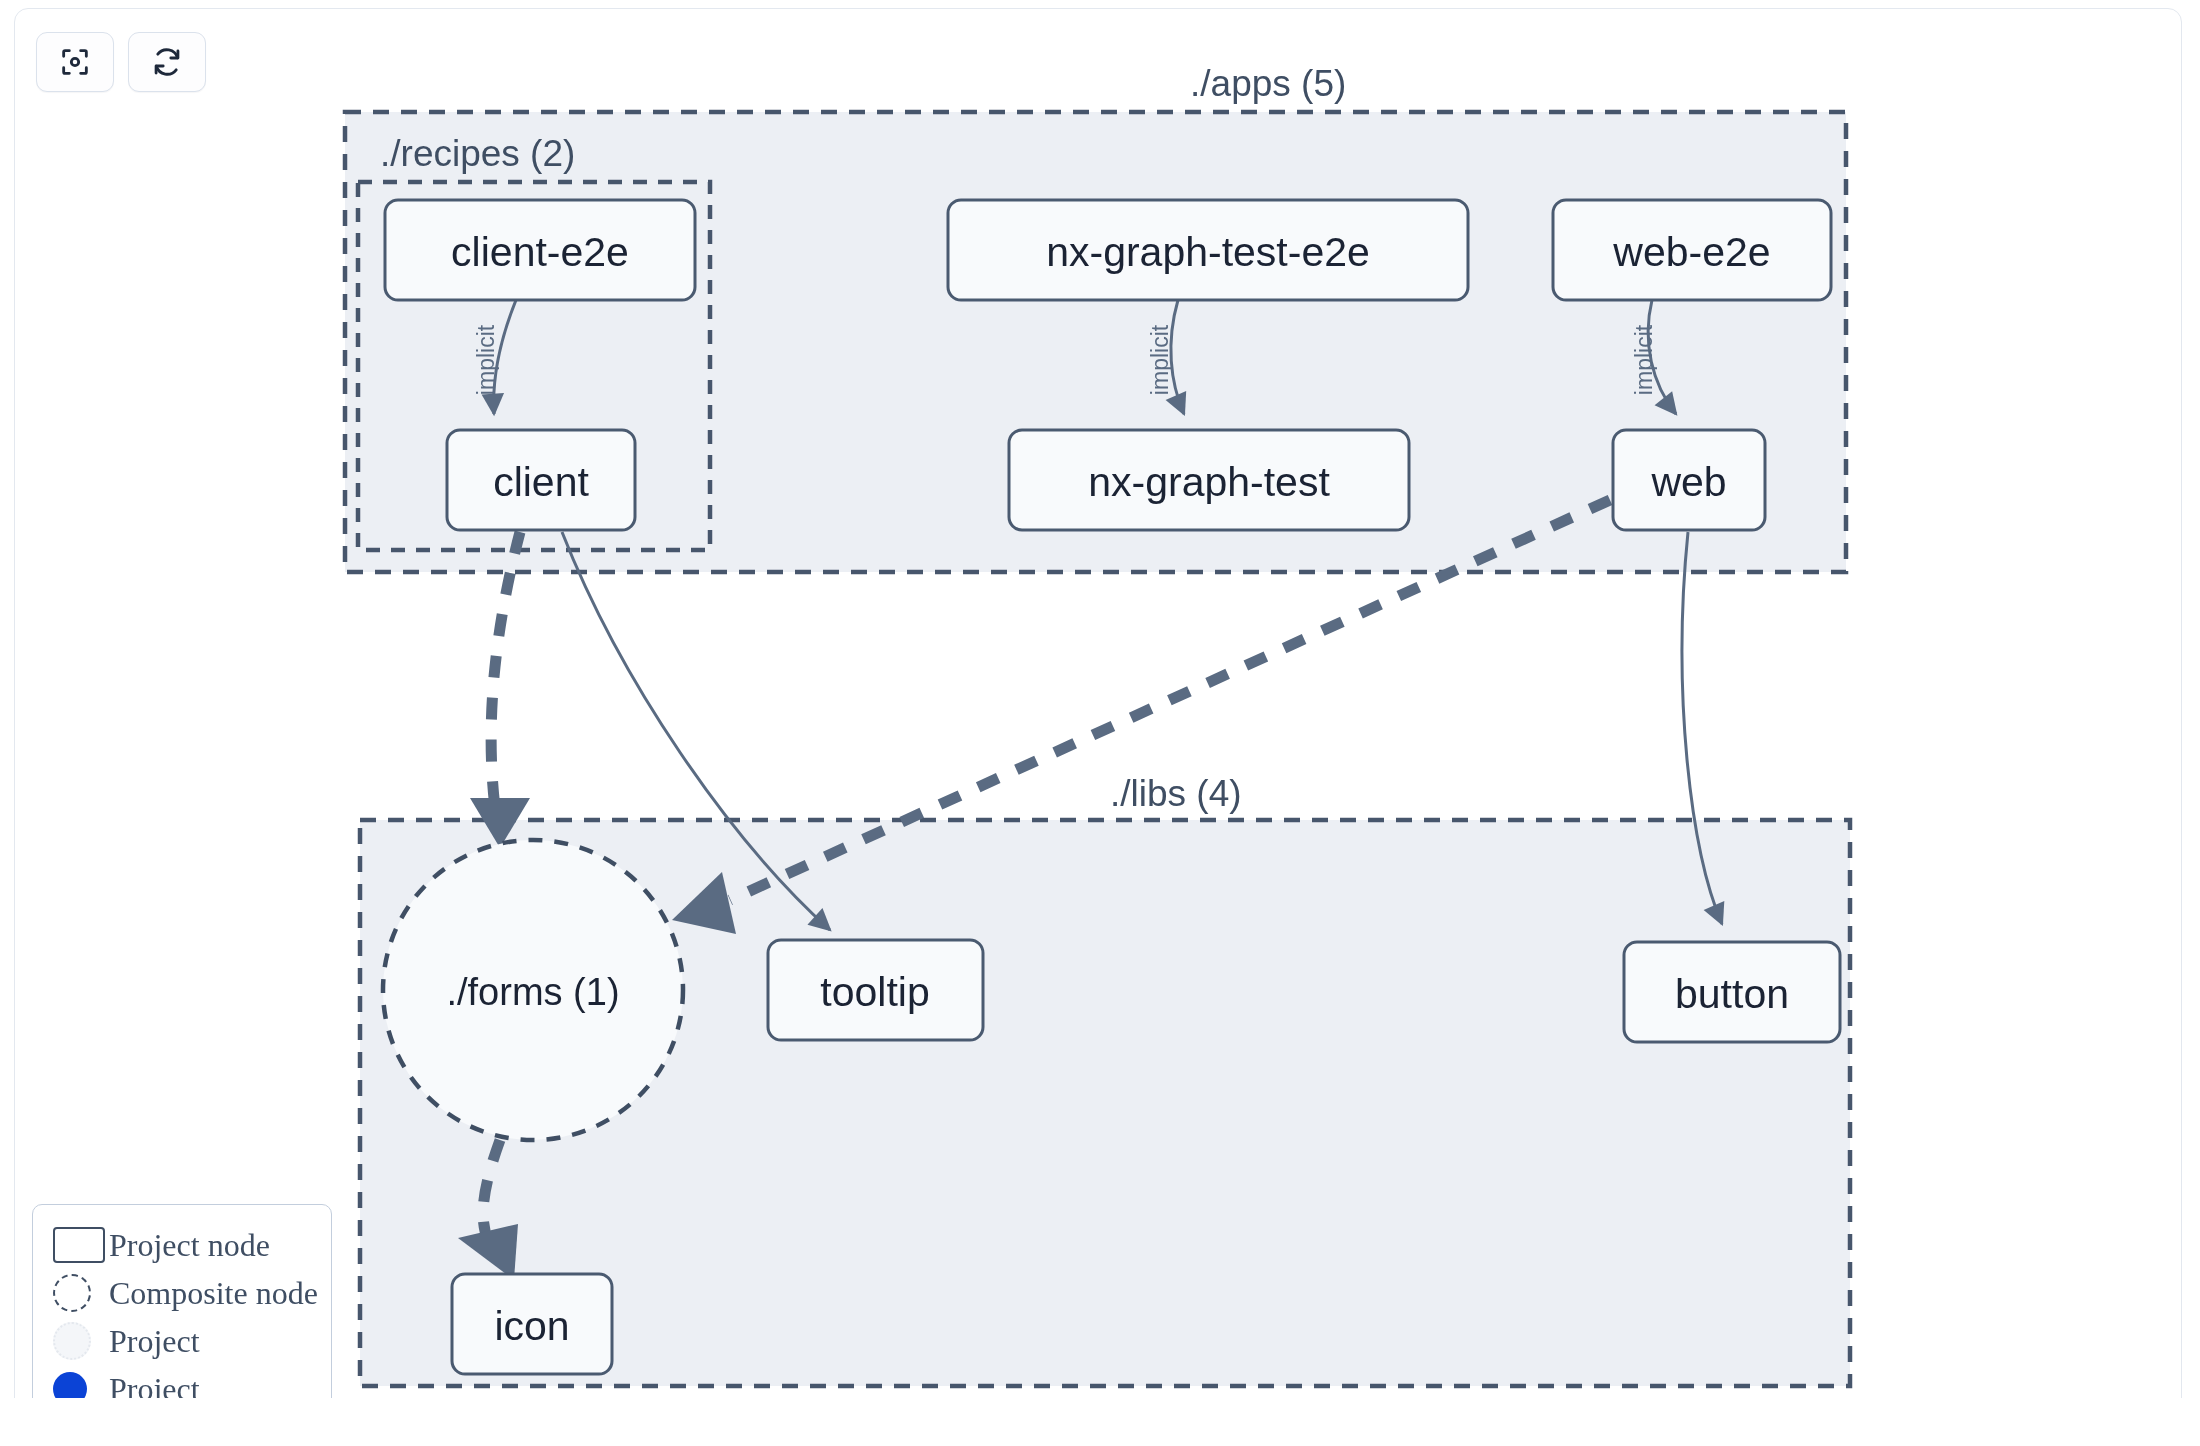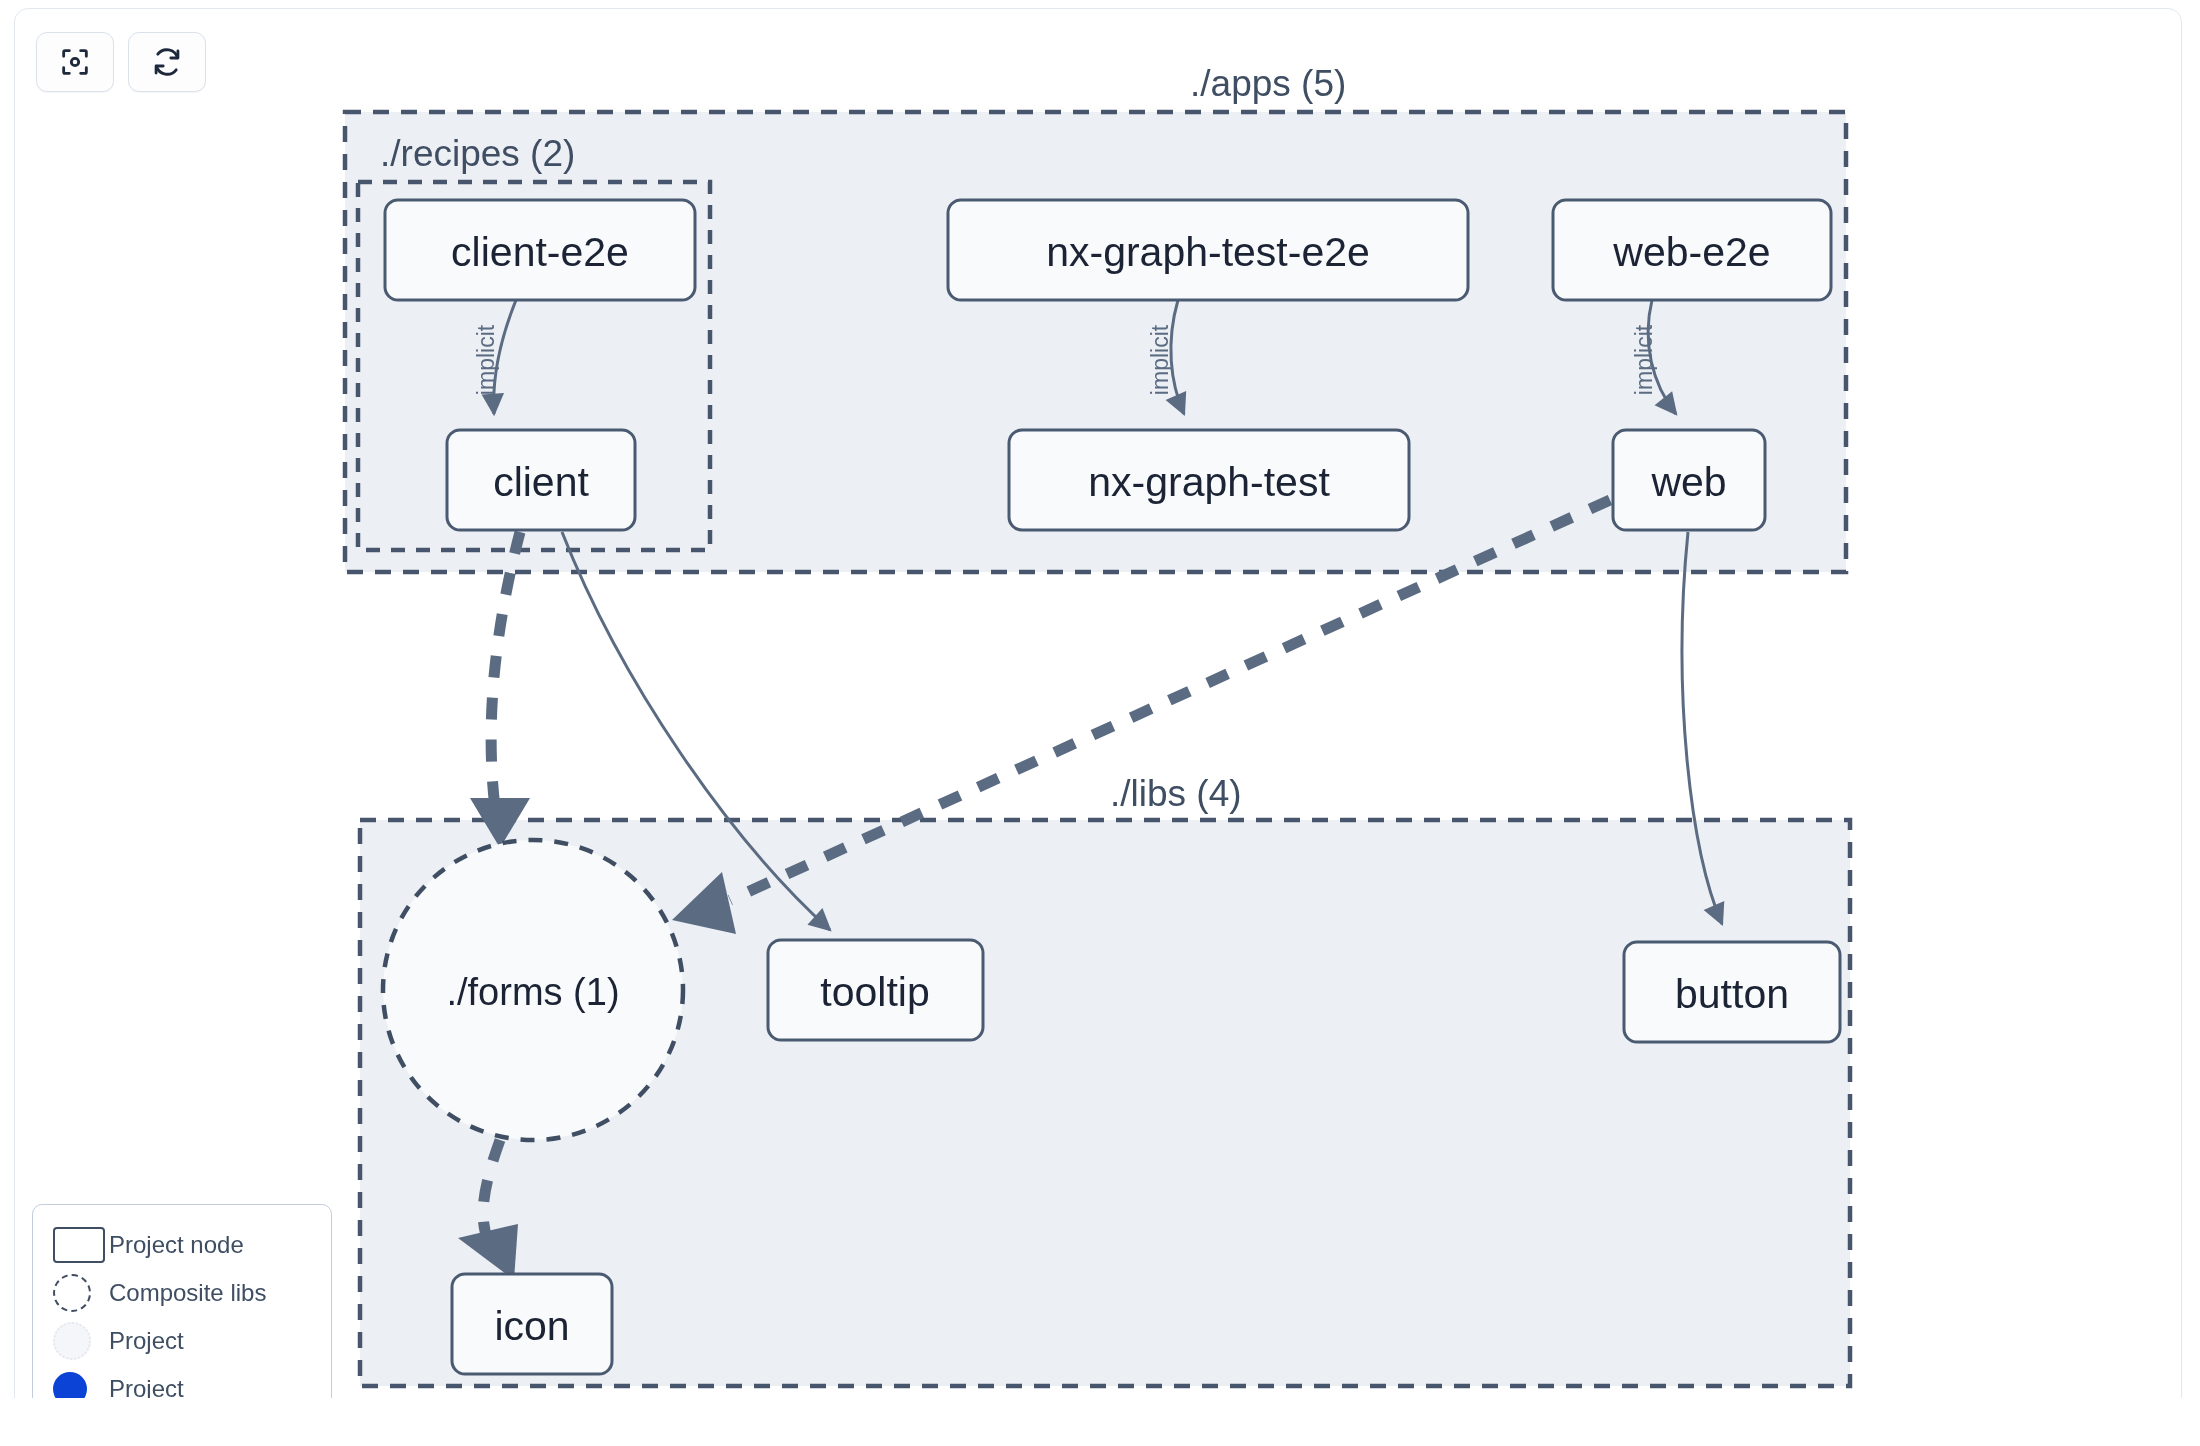--- a/index.html
+++ b/index.html
@@ -123,23 +123,23 @@
     border: 2.5px dotted #e4e8ee;
     border-radius: 50%;
     background: #f4f6f9;
   }
   .sw-touched {
     width: 34px; height: 34px;
     border-radius: 50%;
     background: #0b43d6;
   }
   .legend-text {
-    font-size: 24px;
+    font-size: 32px;
     color: #3f4e63;
-    font-family: Liberation Sans, sans-serif;
+    font-family: Liberation Serif, serif;
     white-space: nowrap;
   }
 </style>
 </head>
 <body>
 
 <div id="app">
   <div class="card"></div>
 
   <svg class="graph-svg" viewBox="0 0 2200 1446">
@@ -290,21 +290,21 @@
     <div class="legend-row">
       <span class="legend-swatch">
         <span class="sw-project"></span>
       </span>
       <span class="legend-text">Project node</span>
     </div>
     <div class="legend-row">
       <span class="legend-swatch">
         <span class="sw-composite"></span>
       </span>
-      <span class="legend-text">Composite libs</span>
+      <span class="legend-text">Composite node</span>
     </div>
     <div class="legend-row">
       <span class="legend-swatch">
         <span class="sw-affected"></span>
       </span>
       <span class="legend-text">Project</span>
     </div>
     <div class="legend-row">
       <span class="legend-swatch">
         <span class="sw-touched"></span>

